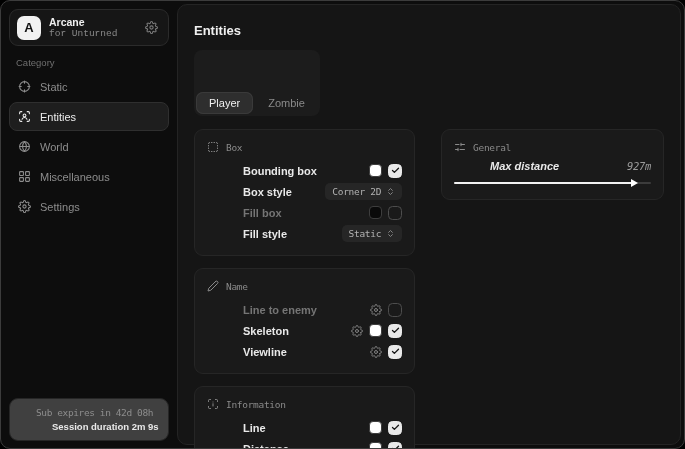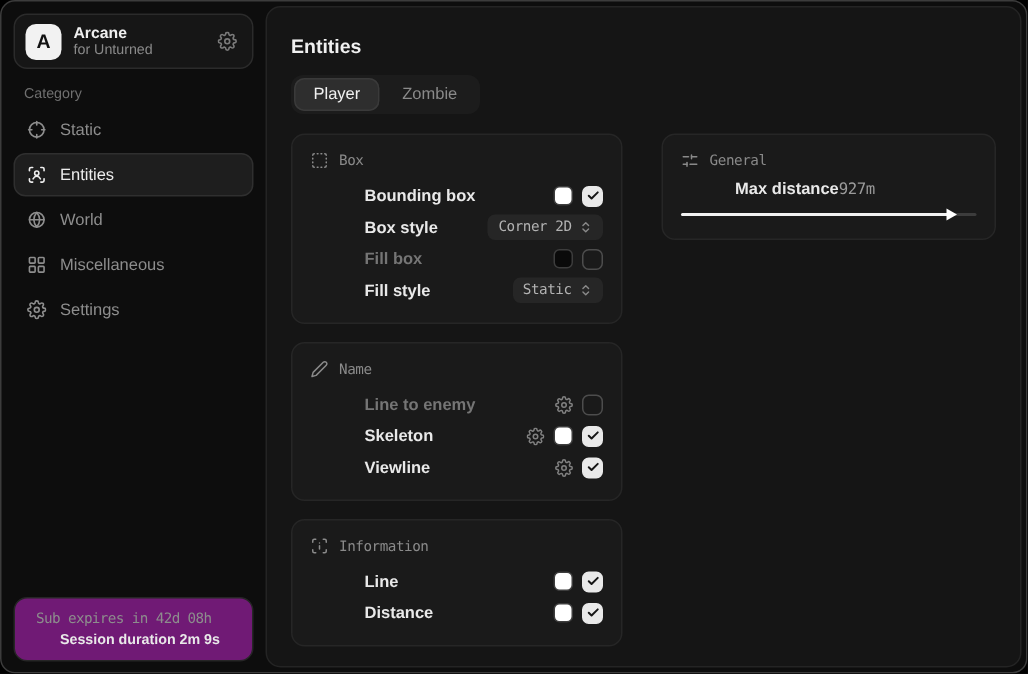--- a/index.html
+++ b/index.html
@@ -5,56 +5,56 @@
   html,body{margin:0;padding:0;background:#000;}
   body{width:685px;height:449px;position:relative;font-family:"Liberation Sans",sans-serif;-webkit-font-smoothing:antialiased;}
   .window{position:absolute;inset:0;background:#0d0d0d;border:1px solid #3c3c3c;border-radius:10px;box-sizing:border-box;overflow:hidden;}
 
   
   .sidebar{position:absolute;left:0;top:0;bottom:0;width:176px;}
   .brand-card{position:absolute;left:8px;top:8px;right:8px;height:37px;background:#161616;border:1px solid #2b2b2b;border-radius:9px;display:flex;align-items:center;gap:8px;padding:0 10px 0 7px;box-sizing:border-box;}
   .logo{width:24px;height:24px;background:#f2f2f2;border-radius:7px;color:#121212;font-weight:bold;font-size:13px;display:flex;align-items:center;justify-content:center;flex:0 0 auto;}
   .brand-text{flex:1;min-width:0;}
   .brand-name{font-size:10.5px;font-weight:700;color:#efefef;line-height:12px;}
-  .brand-sub{font-size:9.5px;color:#8a8a8a;line-height:11px;}
+  .brand-sub{font-size:9.5px;color:#8a8a8a;line-height:11px;font-family:Liberation Mono, monospace;}
   .brand-gear{color:#7a7a7a;display:flex;}
   .category-label{position:absolute;top:56px;left:15px;font-size:9.5px;color:#6f6f6f;}
   .nav{position:absolute;top:71px;left:8px;right:8px;}
   .nav-item{display:flex;align-items:center;gap:9px;height:27px;padding:0 8px;border-radius:8px;color:#8d8d8d;font-size:11px;border:1px solid transparent;margin-bottom:1px;cursor:pointer;}
   .nav-item.active{background:#1e1e1e;border-color:#2f2f2f;color:#ededed;}
   .icon{display:inline-flex;align-items:center;justify-content:center;}
   .icon svg{display:block;}
-  .status-card{position:absolute;left:8px;right:8px;bottom:7px;background:#701a75;border:1px solid #262626;border-radius:9px;padding:8px 14px;box-sizing:border-box;}
+  .status-card{position:absolute;left:8px;right:8px;bottom:7px;background:#404040;border:1px solid #262626;border-radius:9px;padding:8px 26px;box-sizing:border-box;}
   .status-line1{font-family:"DejaVu Sans Mono",monospace;font-size:9.5px;color:#8d8d8d;letter-spacing:-0.4px;white-space:nowrap;}
   .status-line2{font-size:9.5px;color:#e9e9e9;font-weight:700;margin-top:3px;white-space:nowrap;margin-left:16px;}
 
   
   .panel{position:absolute;left:176px;top:3px;right:3px;bottom:3px;background:#151515;border:1px solid #242424;border-radius:10px;box-sizing:border-box;padding:14px 16px;}
   .page-title{font-size:13px;font-weight:700;color:#f0f0f0;margin:4px 0 0 0;}
   .tabs{display:inline-flex;background:#1c1c1c;border-radius:8px;padding:2px;margin-top:12px;gap:2px;}
-  .tab{border:none;background:transparent;color:#8a8a8a;font-size:11px;padding:5px 13px;border-radius:7px;font-family:inherit;cursor:pointer;}
+  .tab{border:none;background:transparent;color:#8a8a8a;font-size:11px;padding:5px 13px;border-radius:7px;font-family:inherit;cursor:pointer;margin-top:40px;}
   .tab.active{background:#2e2e2e;color:#f0f0f0;box-shadow:inset 0 0 0 1px #3a3a3a;}
   .columns{display:flex;gap:26px;margin-top:13px;align-items:flex-start;}
   .col-left{width:238px;display:flex;flex-direction:column;gap:12px;}
   .col-right{width:240px;}
 
   .card{background:#1a1a1a;border:1px solid #262626;border-radius:9px;padding:9px 12px 11px;box-sizing:border-box;}
   .card-head{display:flex;align-items:center;gap:7px;font-family:"DejaVu Sans Mono",monospace;font-size:9.5px;color:#8a8a8a;margin:2px 0 7px;letter-spacing:-0.3px;}
   .row{display:flex;align-items:center;justify-content:space-between;height:21px;}
   .row-label{font-size:11px;font-weight:700;color:#e9e9e9;padding-left:36px;}
   .row-label.dim{color:#757575;text-align:center;}
   .ctrl{display:flex;align-items:center;gap:6px;}
   .swatch{width:13px;height:13px;border-radius:4px;border:1px solid #3d3d3d;box-sizing:border-box;cursor:pointer;}
   .checkbox{width:14px;height:14px;border-radius:4.5px;border:1px solid #4d4d4d;box-sizing:border-box;display:flex;align-items:center;justify-content:center;color:transparent;cursor:pointer;background:transparent;}
   .checkbox.checked{background:#e9e9e9;border-color:#e9e9e9;color:#161616;}
   .select{display:flex;align-items:center;gap:5px;background:#262626;border-radius:5px;padding:3px 7px;font-family:"DejaVu Sans Mono",monospace;font-size:9.5px;color:#b2b2b2;cursor:pointer;letter-spacing:-0.3px;margin-left:20px;}
   .select .icon{color:#8a8a8a;}
   .gear-btn{color:#818181;display:flex;cursor:pointer;}
 
-  .gen-row{display:flex;align-items:center;margin-top:2px;}
+  .gen-row{display:flex;justify-content:space-between;align-items:center;margin-top:2px;font-style:italic;}
   .gen-value{font-family:"DejaVu Sans Mono",monospace;font-size:10.5px;color:#9a9a9a;letter-spacing:-0.3px;}
   .slider{position:relative;height:10px;margin-top:6px;cursor:pointer;}
   .slider-track{position:absolute;left:0;right:0;top:4px;height:2px;background:#3c3c3c;border-radius:2px;}
   .slider-fill{position:absolute;left:0;top:4px;height:2px;background:#f2f2f2;border-radius:2px;}
   .slider-thumb{position:absolute;right:-3px;top:50%;transform:translateY(-50%);width:0;height:0;border-left:7px solid #fff;border-top:4px solid transparent;border-bottom:4px solid transparent;}
 </style>
 </head>
 <body>
 
 <div class="window">

